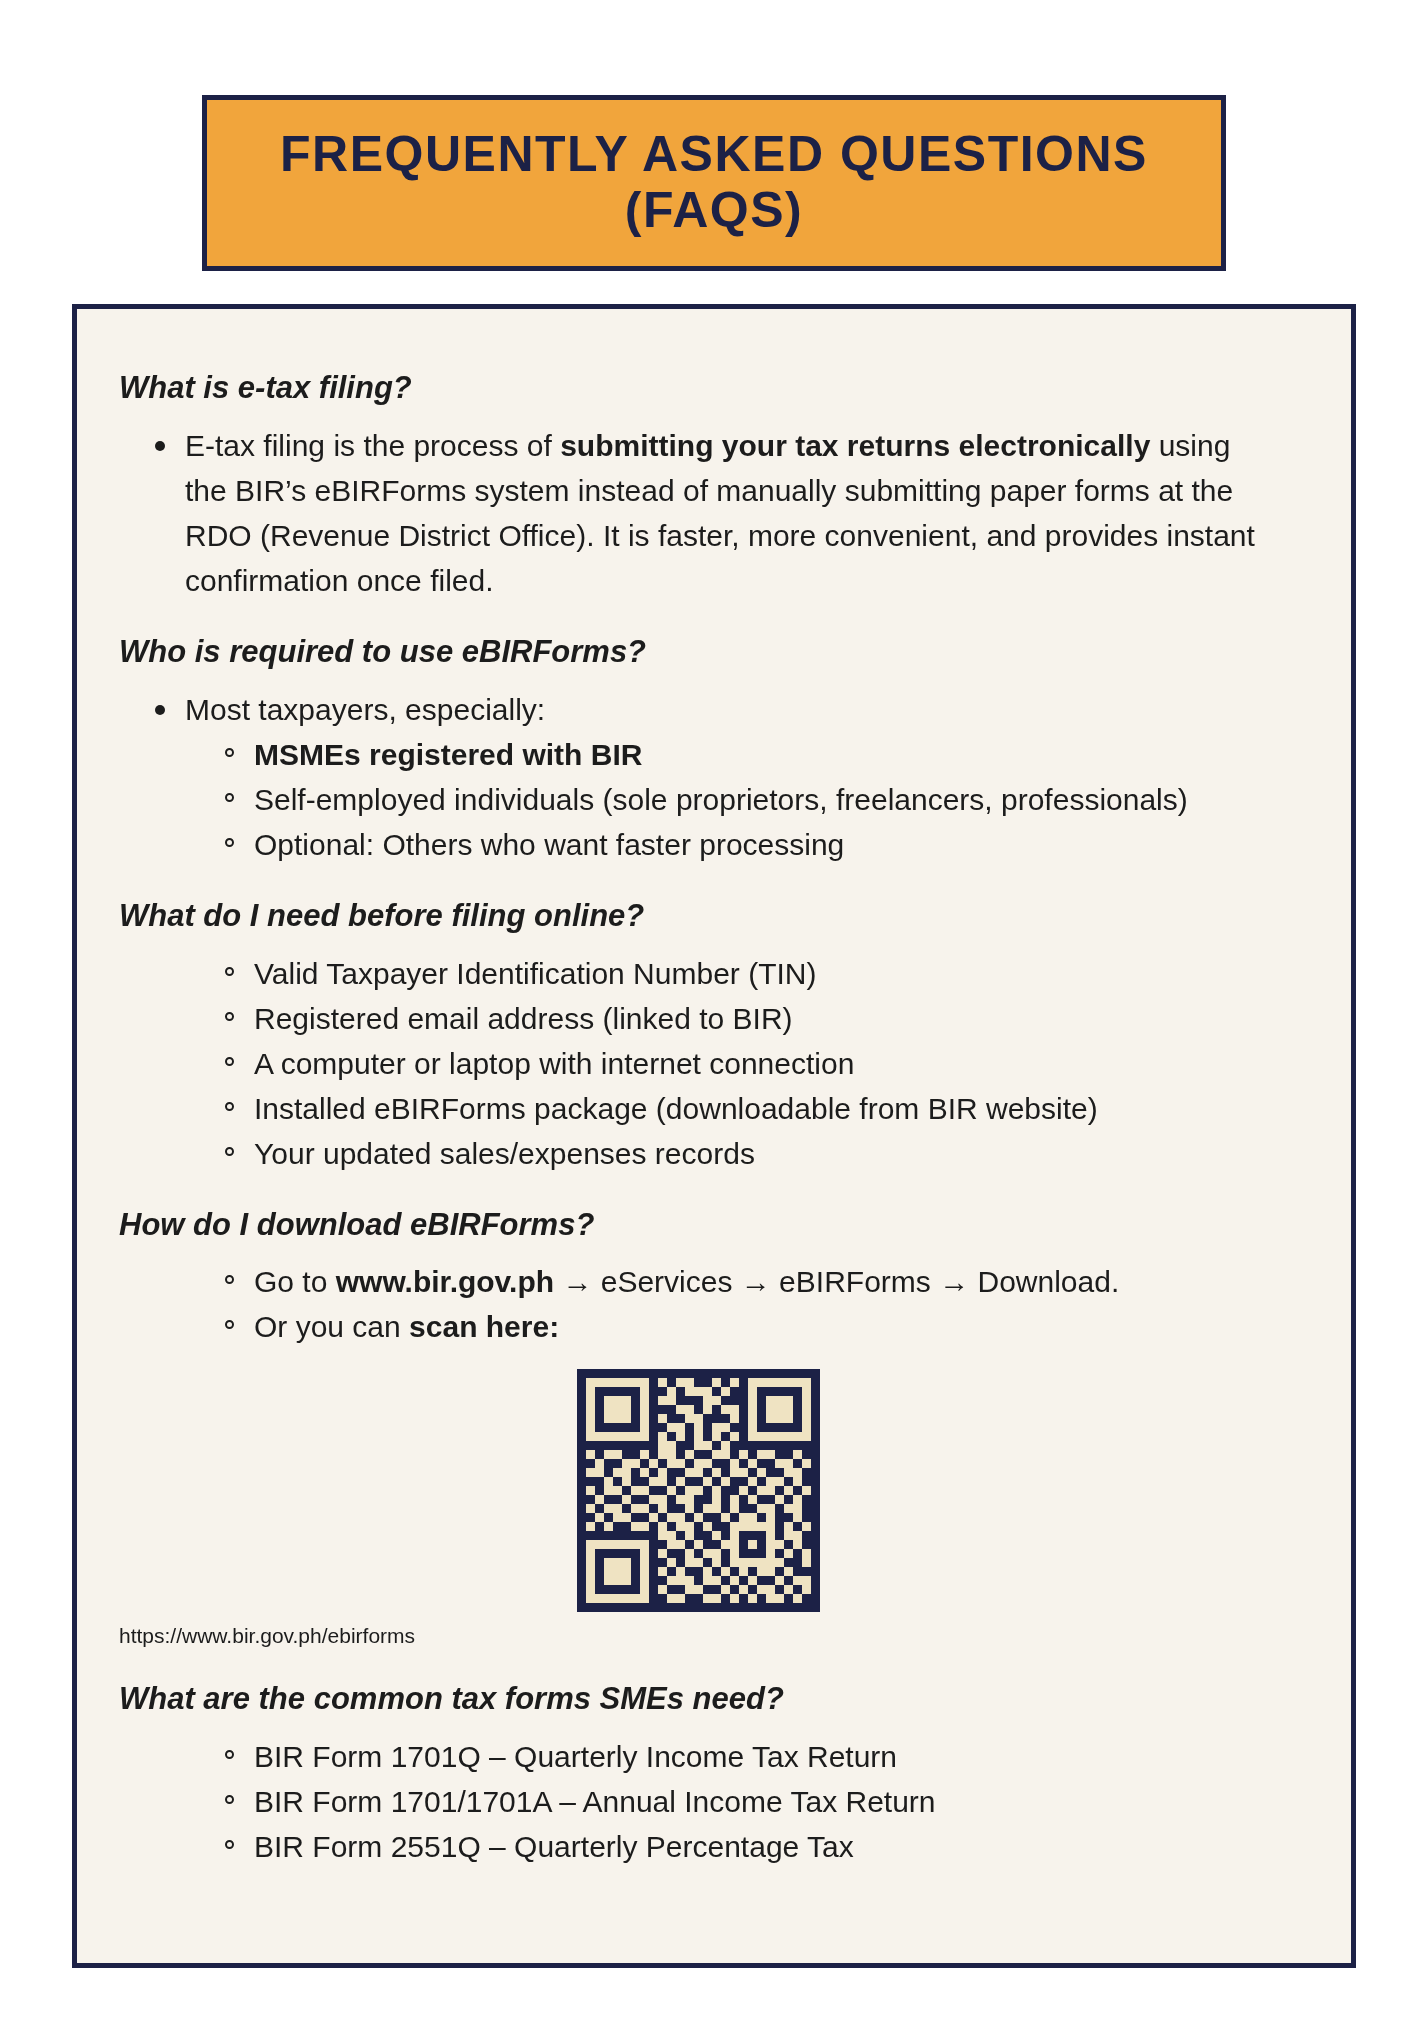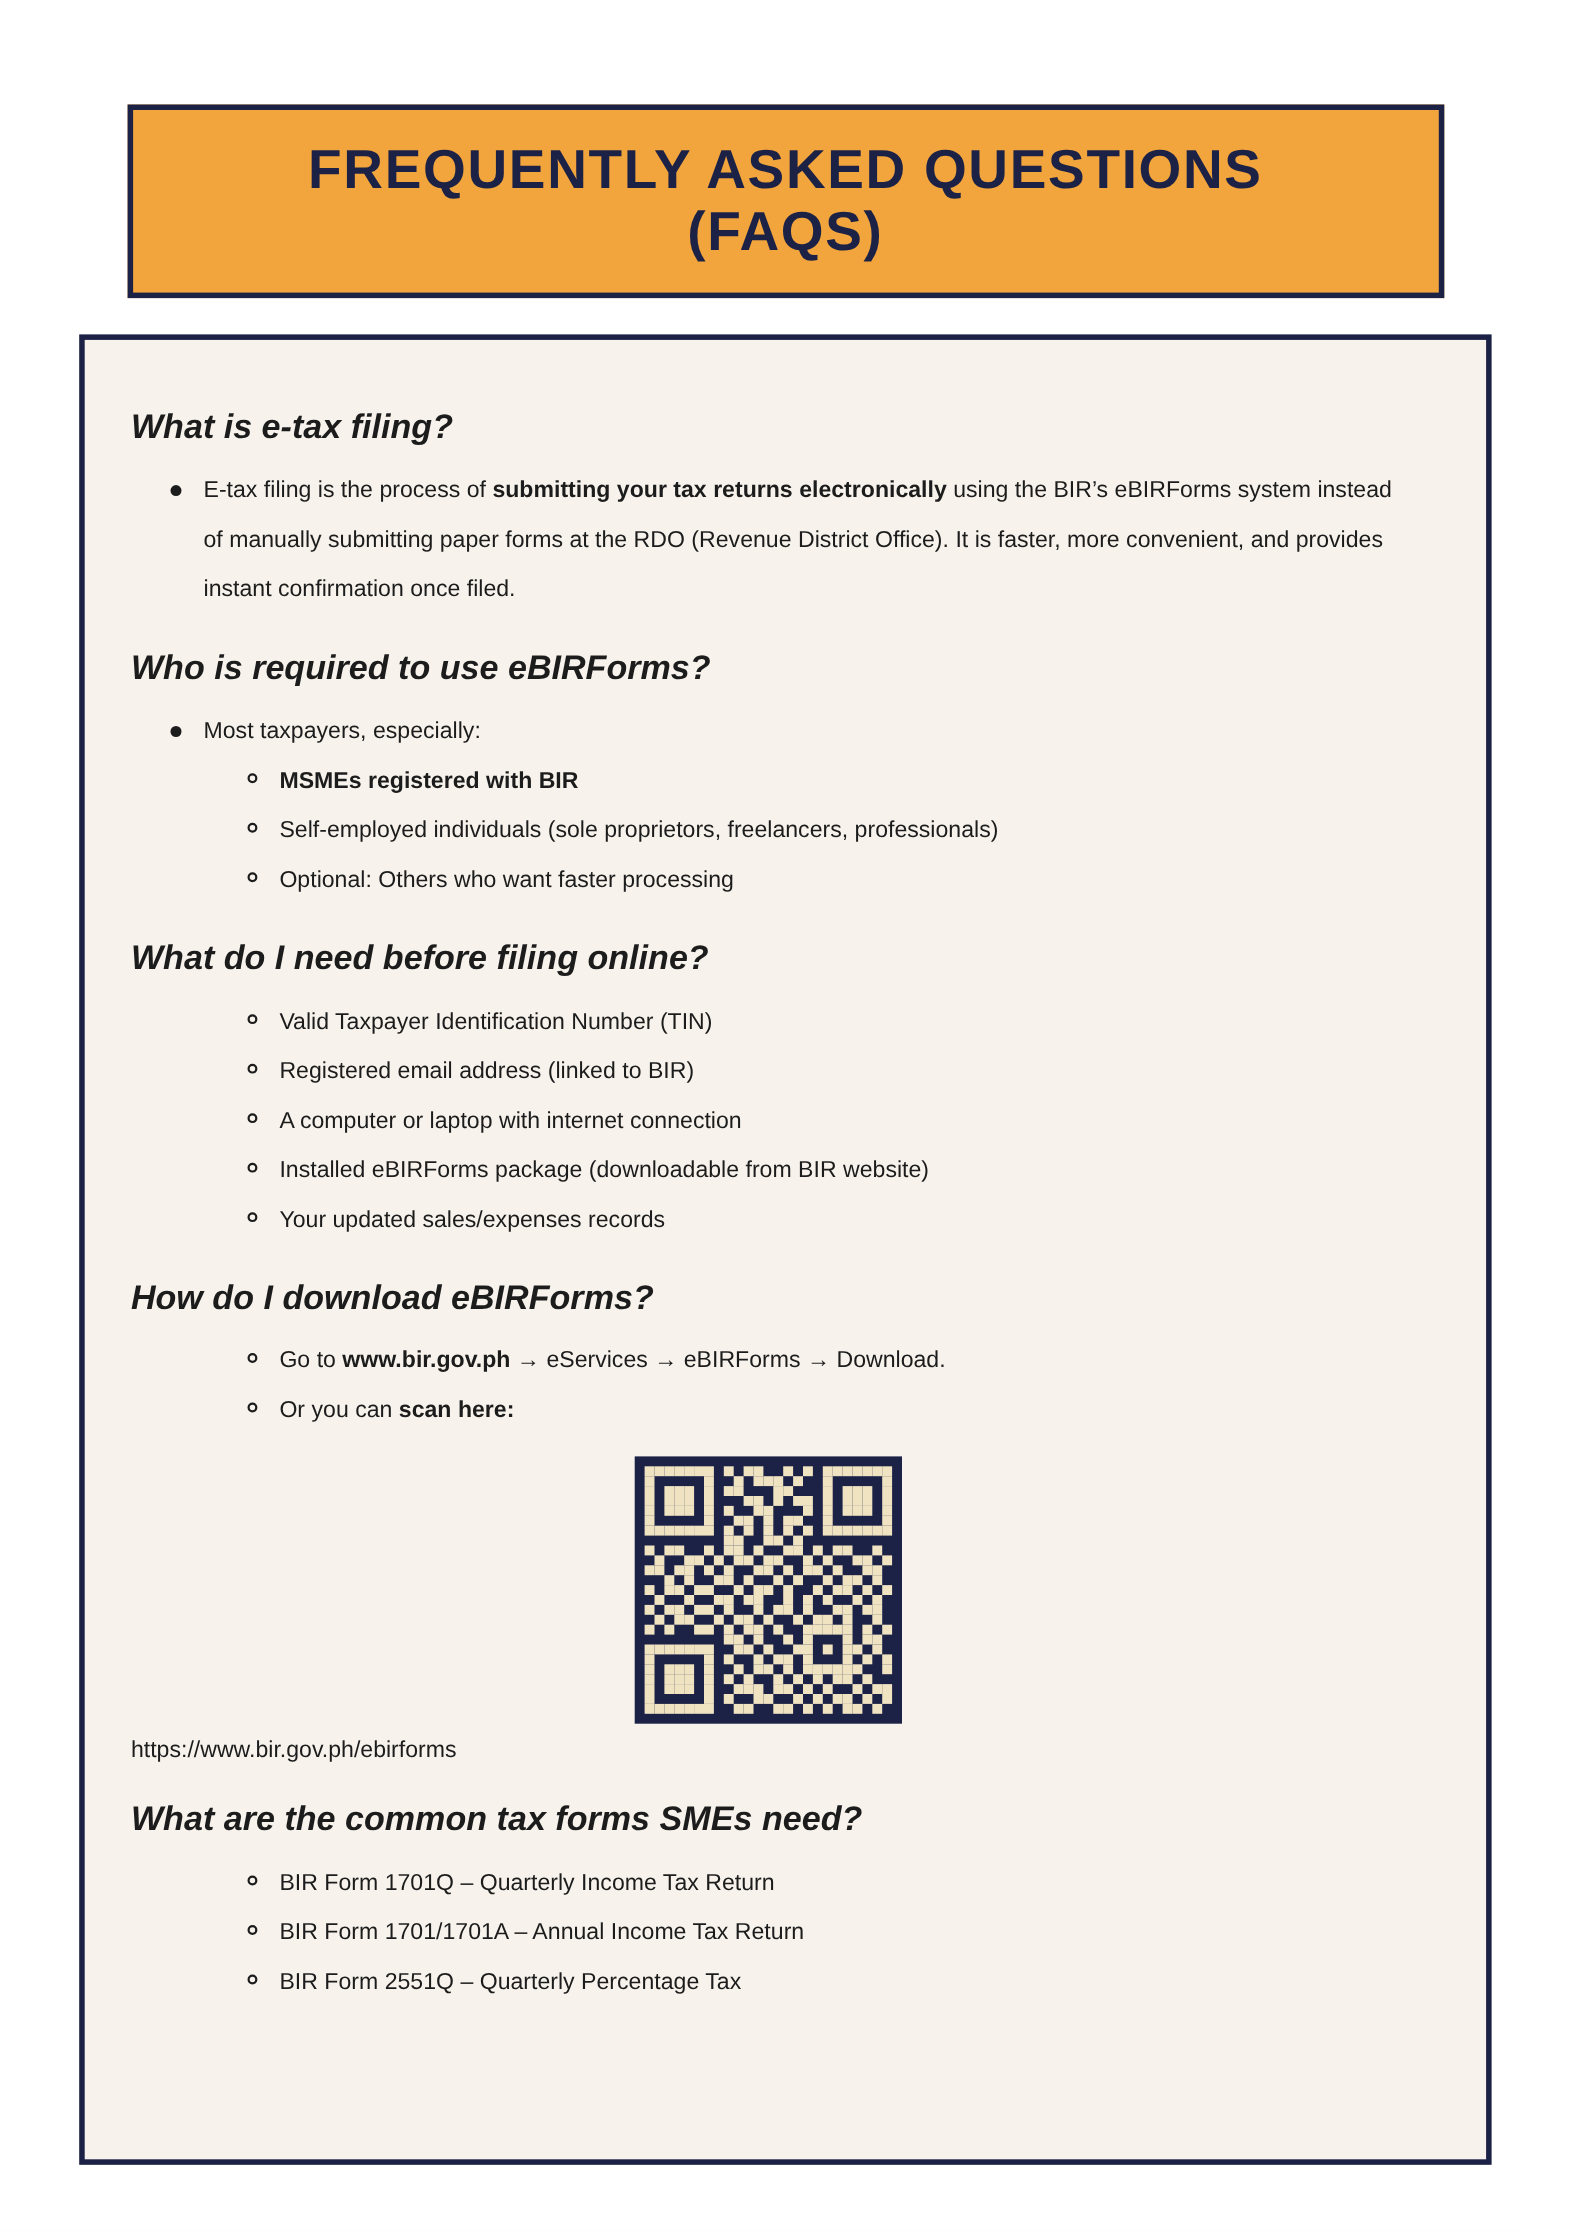--- a/index.html
+++ b/index.html
@@ -9,40 +9,40 @@
     --qr-light:#EFE3C2;
     --ink:#1C1C1C;
   }
   *{box-sizing:border-box;}
   html,body{margin:0;padding:0;}
   body{
     width:1428px;height:2028px;background:#FFFFFF;overflow:hidden;
     font-family:"Liberation Sans", sans-serif;color:var(--ink);
   }
   .banner{
-    width:1197px;margin:95px auto 33px auto;
+    width:1024px;margin:95px auto 33px auto;
     background:var(--orange);border:5px solid var(--navy);
     text-align:center;padding:26px 10px 28px 10px;
   }
   .banner .line{
     display:block;color:var(--navy);font-weight:bold;
     font-size:50px;line-height:1.12;letter-spacing:1.5px;
   }
   .faq-box{
     width:1284px;min-height:1664px;margin:0 auto;
     background:var(--cream);border:5px solid var(--navy);
     padding:58px 74px 40px 42px;
   }
   .faq-section{margin-top:28px;}
   .faq-section:first-child{margin-top:0;}
   .faq-heading{
     margin:0 0 14px 0;font-size:31px;font-weight:bold;font-style:italic;
     color:var(--ink);line-height:1.35;
   }
-  .item{display:flex;align-items:flex-start;line-height:45px;font-size:21px;}
+  .item{display:flex;align-items:flex-start;line-height:45px;font-size:30px;}
   .item .item-text{flex:1;}
   .item.lvl1{margin-left:36px;}
   .item.lvl2{margin-left:106px;}
   .bullet-dot{
     flex:0 0 auto;width:10px;height:10px;border-radius:50%;
     background:var(--ink);margin:18px 20px 0 0;
   }
   .bullet-circle{
     flex:0 0 auto;width:9px;height:9px;border-radius:50%;
     border:2.5px solid var(--ink);background:transparent;margin:16px 20px 0 0;

